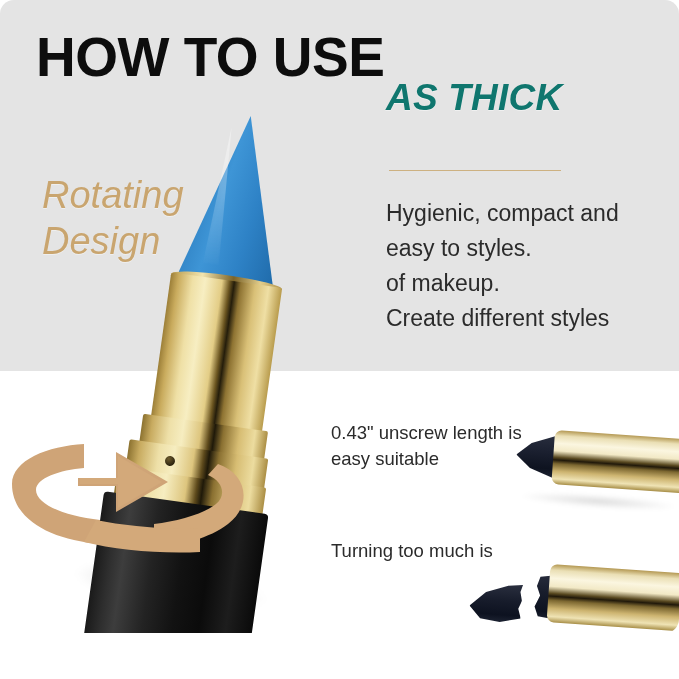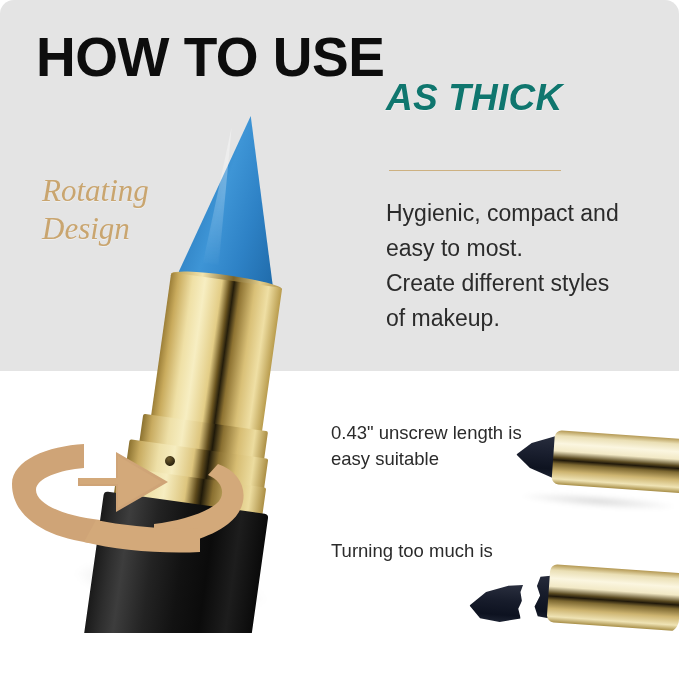--- a/index.html
+++ b/index.html
@@ -82,27 +82,26 @@
     font-size: 23px;
     line-height: 1.52;
     color: #2b2b2b;
     font-weight: 400;
   }
 
   .rotating-label {
     position: absolute;
     left: 42px;
     top: 172px;
-    font-size: 31px;
+    font-size: 38px;
     font-style: italic;
     font-weight: 400;
     line-height: 1.22;
     color: #c9a56f;
     text-shadow: 0 1px 0 rgba(255,255,255,0.4);
-    font-family: Liberation Serif, serif;
   }
   .rotating-label .line2 { display: block; }
 
   
   .caption {
     position: absolute;
     width: 230px;
     font-size: 18.5px;
     line-height: 1.38;
     color: #2b2b2b;
@@ -303,23 +302,23 @@
 
   <div class="title-main">HOW TO USE</div>
 
   <div class="title-gold">
     <span class="line1">AS THICK</span>
   </div>
   <div class="gold-rule"></div>
 
   <div class="body-copy">
     <div>Hygienic, compact and</div>
-    <div>easy to most.</div>
+    <div>easy to styles.</div>
+    <div>of makeup.</div>
     <div>Create different styles</div>
-    <div>of makeup.</div>
   </div>
 
   <div class="rotating-label">
     <span class="line1">Rotating</span>
     <span class="line2">Design</span>
   </div>
 
   <div class="product-main">
     <div class="pm-shadow"></div>
     <div class="pm-tip"></div>

